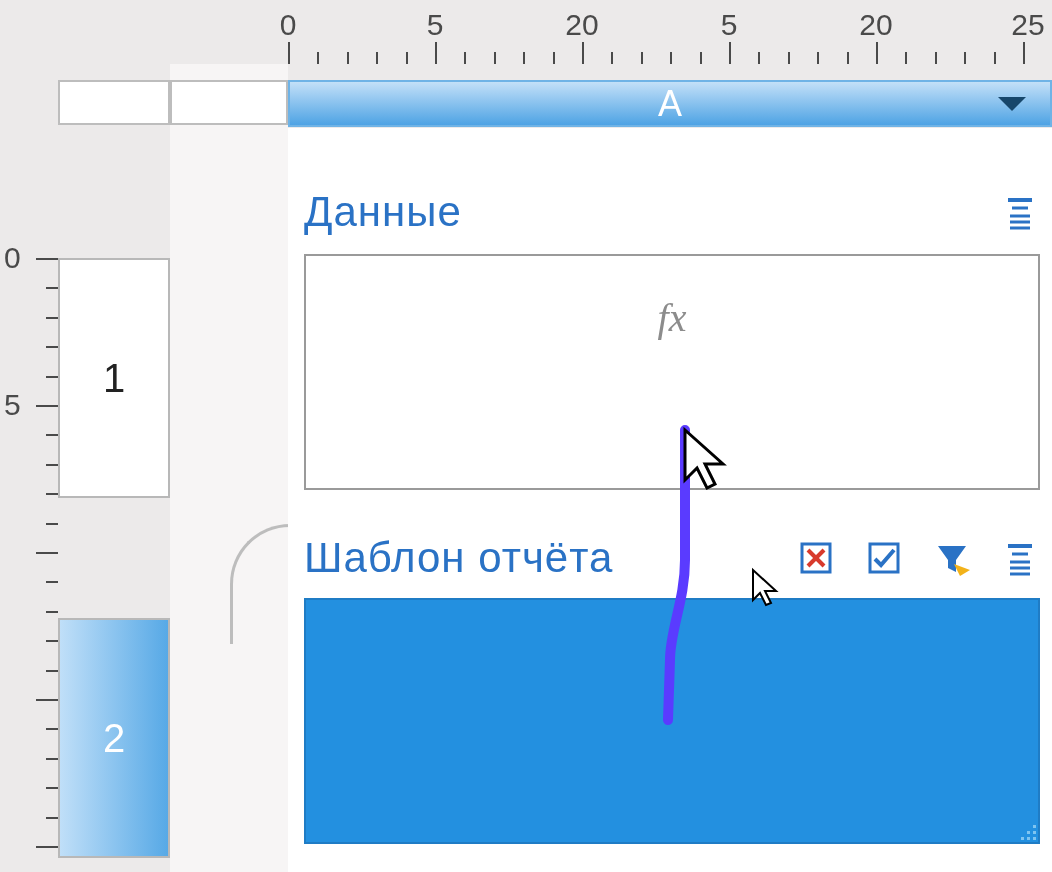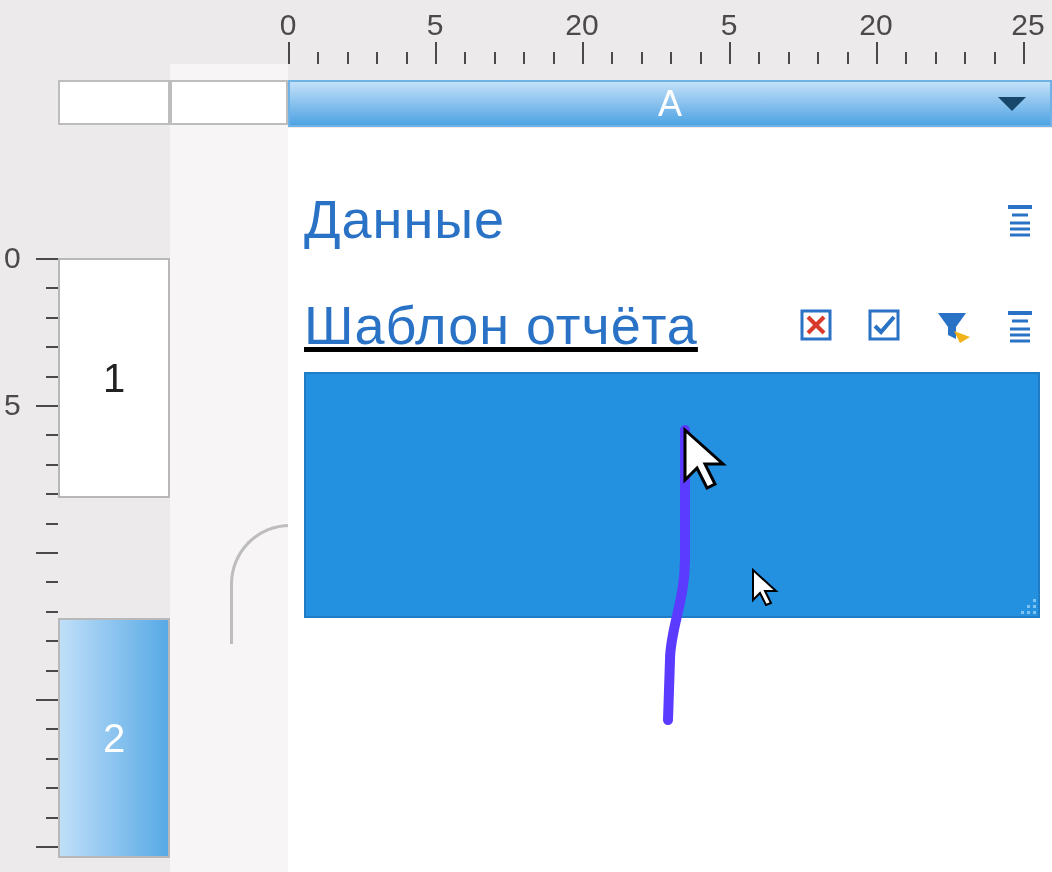--- a/index.html
+++ b/index.html
@@ -174,21 +174,21 @@
     padding: 60px 12px 0 16px;
   }
 
   .section-header {
     display: flex;
     align-items: center;
     justify-content: space-between;
     margin-bottom: 18px;
   }
   .section-title {
-    font-size: 54px;
+    font-size: 42px;
     color: #2a72c5;
     letter-spacing: 1px;
   }
   .data-box {
     border: 2px solid #9a9a9a;
     width: 100%;
     height: 236px;
     background: #fff;
     position: relative;
     display: flex;
@@ -198,21 +198,20 @@
   }
   .fx {
     font-family: "Times New Roman", serif;
     font-style: italic;
     font-size: 40px;
     color: #8c8c8c;
   }
 
   .template-section {
     margin-top: 44px;
-    text-decoration: underline;
   }
   .template-header {
     display: flex;
     align-items: center;
     gap: 24px;
     margin-bottom: 16px;
   }
   .template-header .section-title { flex: 0 0 auto; }
   .template-header .icons { display: flex; gap: 28px; margin-left: auto; }
 
@@ -357,20 +356,23 @@
       <svg viewBox="0 0 40 40">
         <line x1="8" y1="8" x2="32" y2="8" stroke="#2a72c5" stroke-width="4"></line>
         <line x1="12" y1="16" x2="28" y2="16" stroke="#2a72c5" stroke-width="3"></line>
         <line x1="10" y1="24" x2="30" y2="24" stroke="#2a72c5" stroke-width="3"></line>
         <line x1="10" y1="30" x2="30" y2="30" stroke="#2a72c5" stroke-width="3"></line>
         <line x1="10" y1="36" x2="30" y2="36" stroke="#2a72c5" stroke-width="3"></line>
       </svg>
     </span>
   </div>
 
+  <div class="data-box">
+    <span class="fx">fx</span>
+  </div>
 
   <div class="template-section">
     <div class="template-header">
       <span class="section-title">Шаблон отчёта</span>
       <div class="icons">
         <span class="icon-btn">
           <svg viewBox="0 0 40 40">
             <rect x="6" y="6" width="28" height="28" fill="none" stroke="#2a72c5" stroke-width="3"></rect>
             <line x1="12" y1="12" x2="28" y2="28" stroke="#d83a2c" stroke-width="4"></line>
             <line x1="28" y1="12" x2="12" y2="28" stroke="#d83a2c" stroke-width="4"></line>

